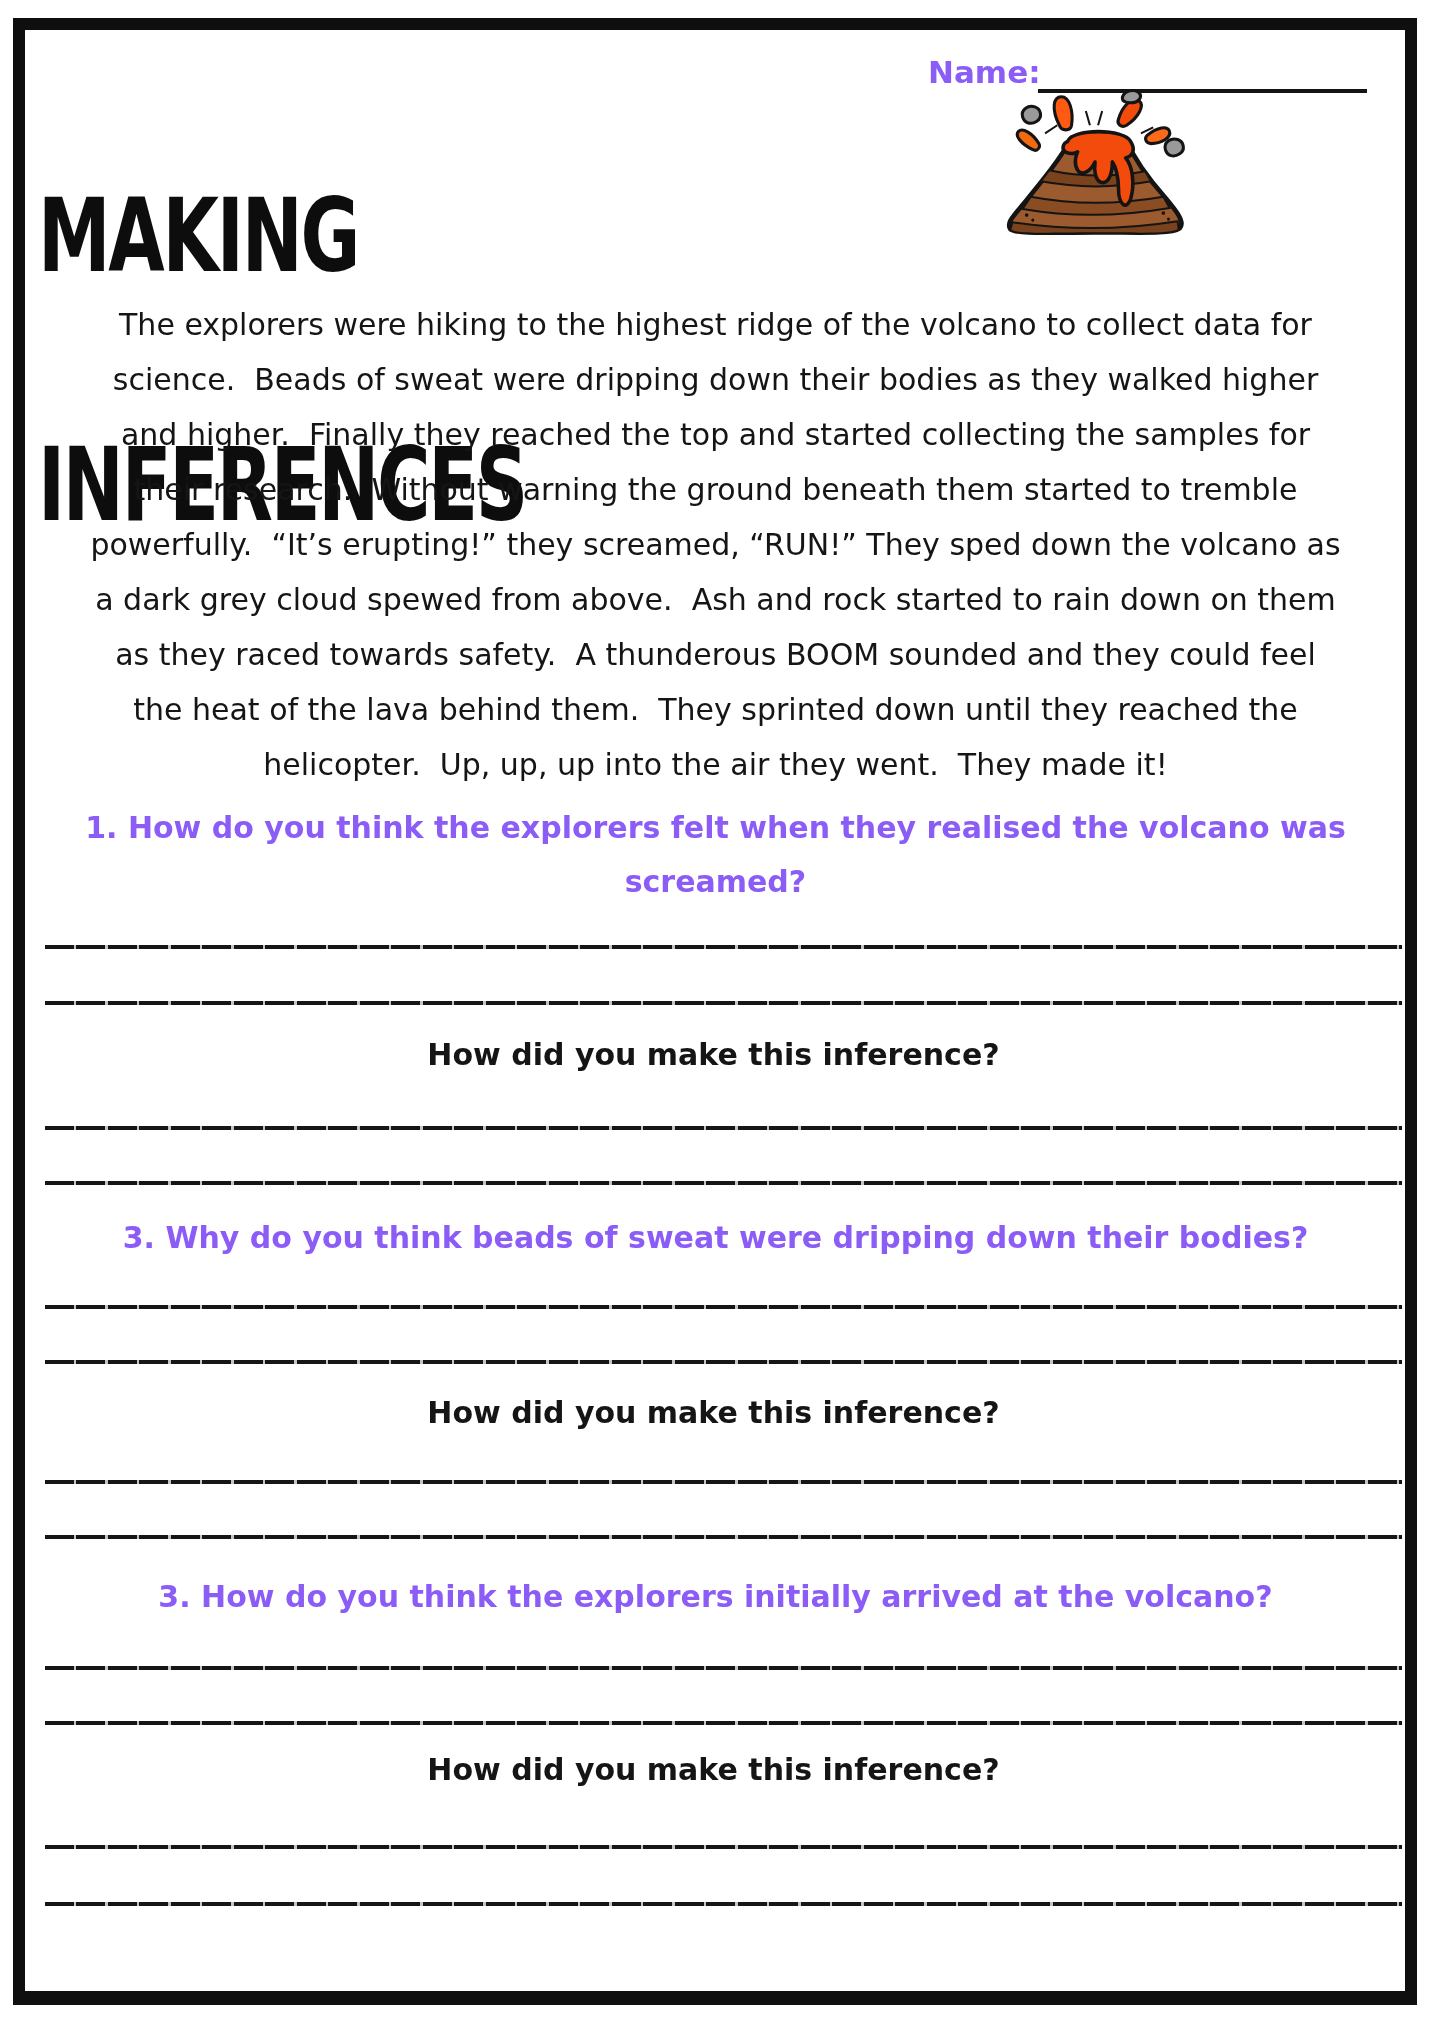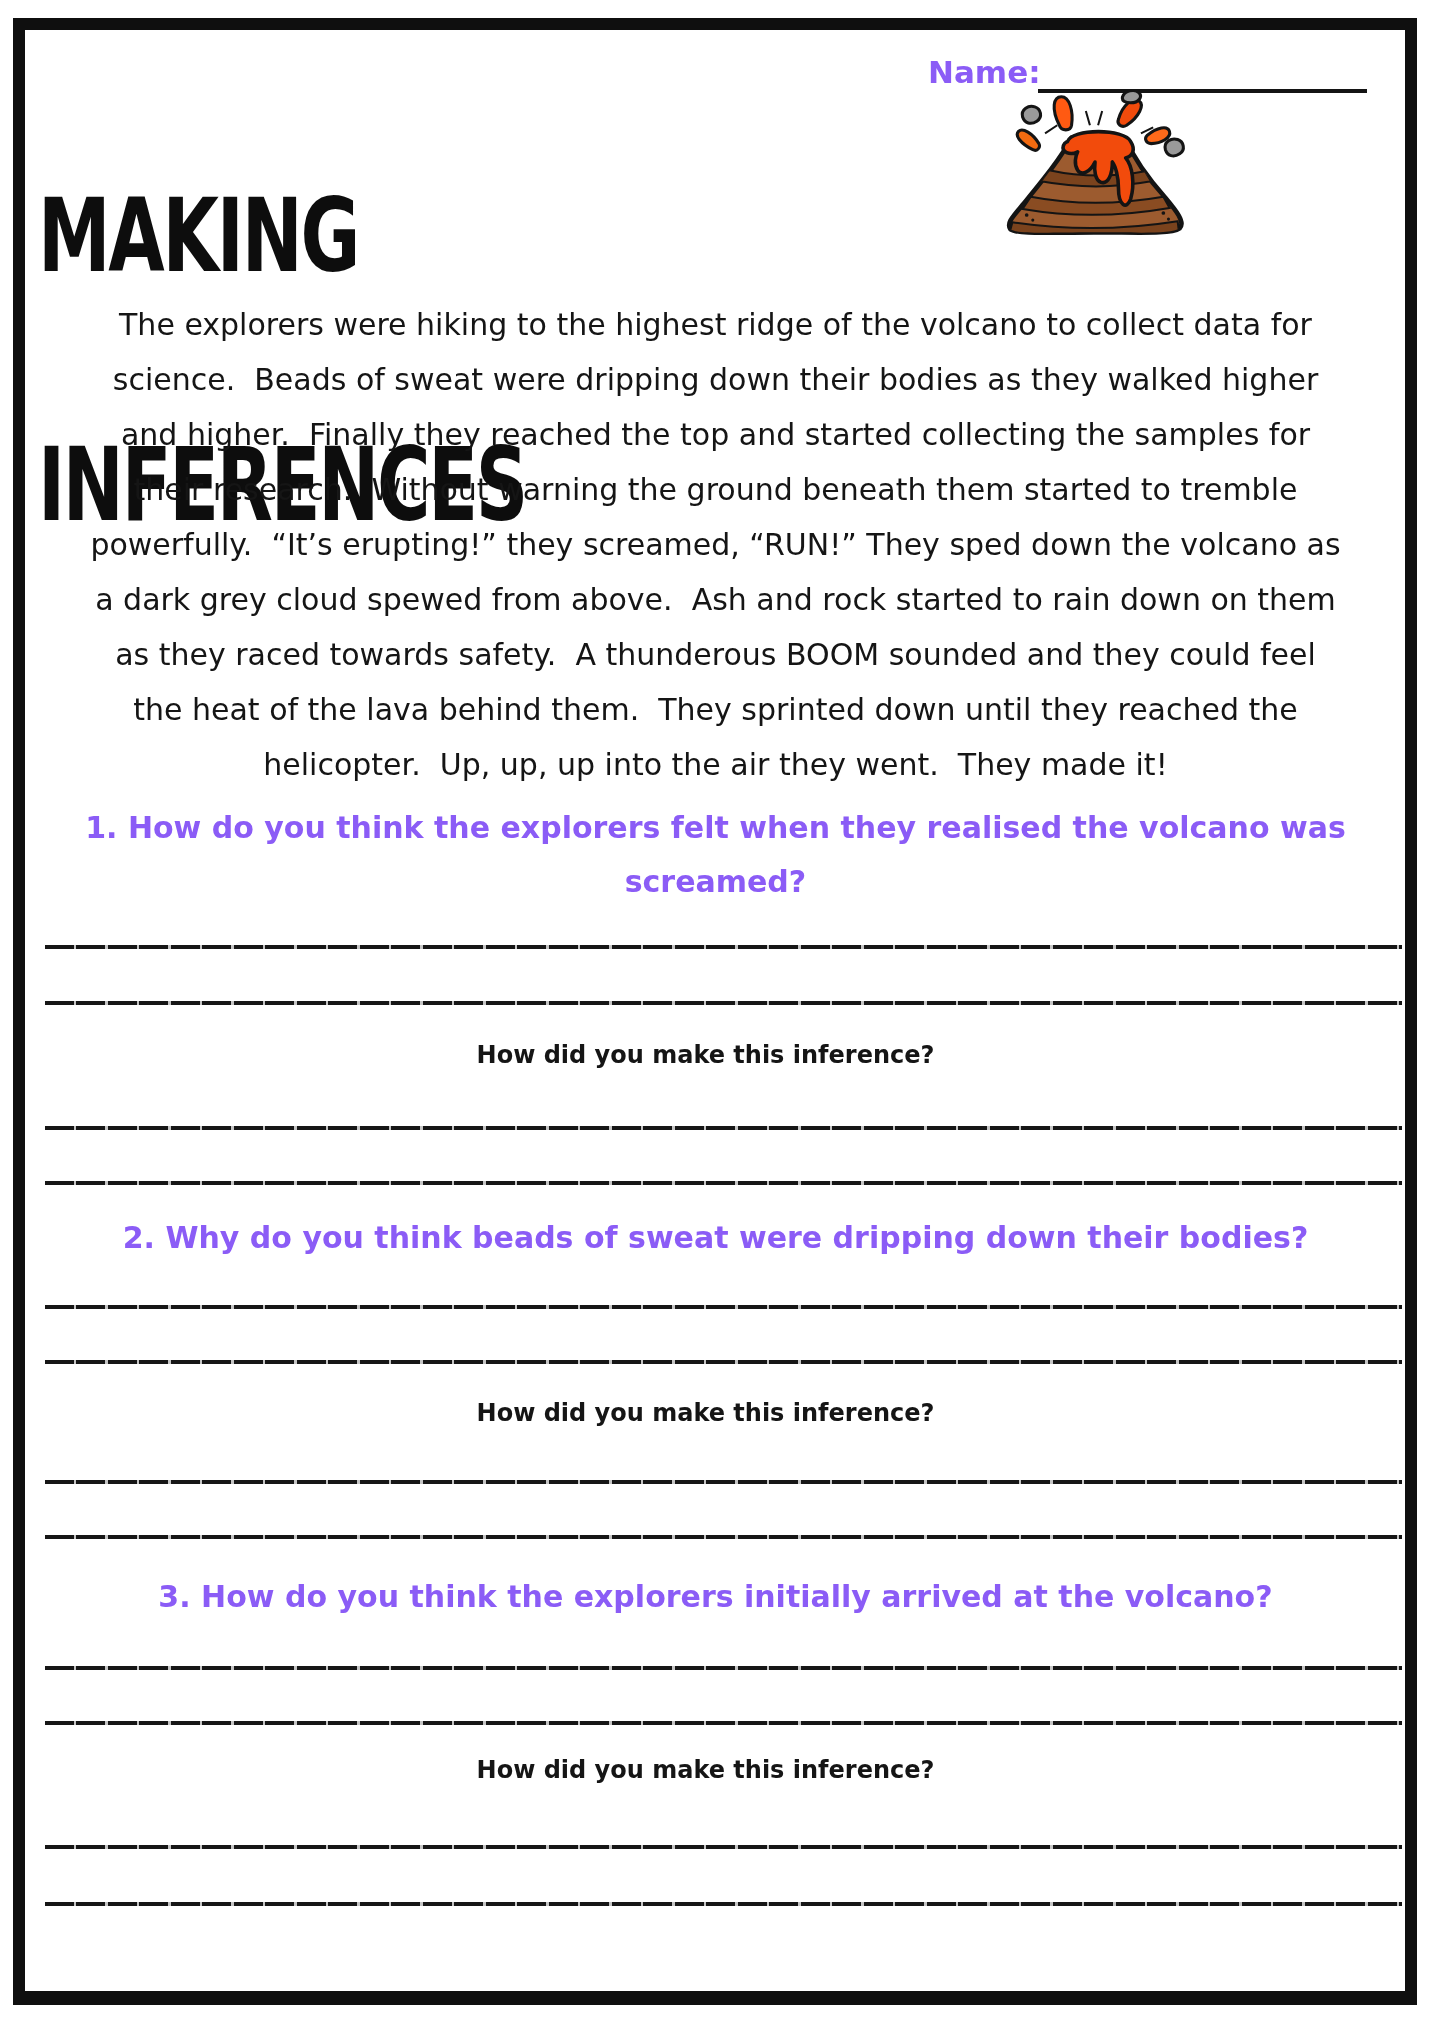--- a/index.html
+++ b/index.html
@@ -52,22 +52,22 @@
   .question{
     position:absolute;left:38px;width:1355px;
     font-size:30px;line-height:54px;font-weight:700;color:#8b5cf6;
     text-align:center;
   }
   .question .qline{white-space:pre;}
   .q1{top:801px;}
   .q2{top:1211px;}
   .q3{top:1570px;}
   .followup{
-    position:absolute;left:28px;width:1355px;
-    font-size:24px;line-height:54px;font-weight:700;color:#151515;
+    position:absolute;left:36px;width:1355px;
+    font-size:30px;line-height:54px;font-weight:700;color:#151515;
     text-align:center;white-space:pre;
   }
   .f1{top:1028px;}
   .f2{top:1386px;}
   .f3{top:1743px;}
   .answer-line{
     position:absolute;left:45px;width:1357px;height:4px;
     background:repeating-linear-gradient(90deg,#161616 0px,#161616 29px,rgba(22,22,22,0.25) 29px,rgba(22,22,22,0.25) 31.5px);
   }
 </style>
@@ -137,21 +137,21 @@
     <div class="qline">1. How do you think the explorers felt when they realised the volcano was</div>
     <div class="qline">screamed?</div>
   </div>
   <div class="answer-line" style="top:945px;"></div>
   <div class="answer-line" style="top:1001px;"></div>
   <div class="followup f1">How did you make this inference?</div>
   <div class="answer-line" style="top:1126px;"></div>
   <div class="answer-line" style="top:1181px;"></div>
 
   <div class="question q2">
-    <div class="qline">2. Why do you think beads of sweat were dripping down their bodies?</div>
+    <div class="qline">3. Why do you think beads of sweat were dripping down their bodies?</div>
   </div>
   <div class="answer-line" style="top:1305px;"></div>
   <div class="answer-line" style="top:1360px;"></div>
   <div class="followup f2">How did you make this inference?</div>
   <div class="answer-line" style="top:1480px;"></div>
   <div class="answer-line" style="top:1535px;"></div>
 
   <div class="question q3">
     <div class="qline">3. How do you think the explorers initially arrived at the volcano?</div>
   </div>

